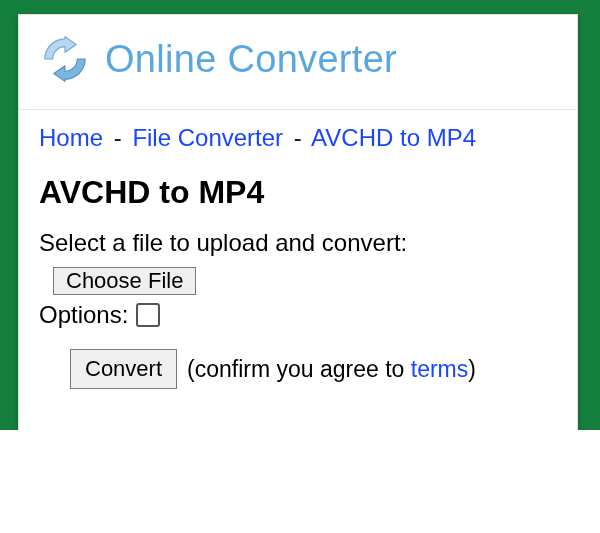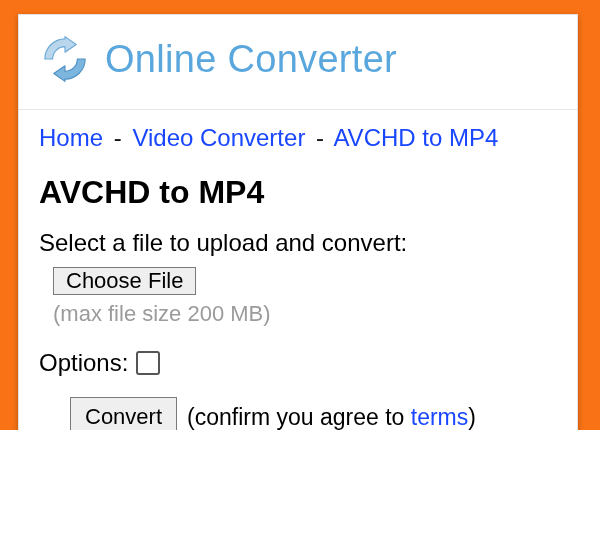--- a/index.html
+++ b/index.html
@@ -5,21 +5,21 @@
   html, body {
     margin: 0;
     padding: 0;
     background: #ffffff;
     font-family: Arial, Helvetica, sans-serif;
   }
   .stage {
     width: 600px;
     height: 430px;
     position: relative;
-    background: #f97316;
+    background: #15803d;
   }
   .card {
     position: absolute;
     left: 18px;
     top: 14px;
     width: 560px;
     height: 500px;
     background: #ffffff;
     border: 1px solid #e2e2e2;
     box-shadow: 0 2px 6px rgba(0,0,0,0.28);
@@ -142,35 +142,34 @@
           <path d="M50 14 A36 36 0 0 0 14 50 L28 50 A22 22 0 0 1 50 28 L50 38 L70 24 L50 10 Z" fill="#b9d6ec" stroke="#6aa9d6" stroke-width="2" stroke-linejoin="round"></path>
           <path d="M50 86 A36 36 0 0 0 86 50 L72 50 A22 22 0 0 1 50 72 L50 62 L30 76 L50 90 Z" fill="#7cb6df" stroke="#4e90c4" stroke-width="2" stroke-linejoin="round"></path>
         </svg>
       </span>
       <span class="site-name">Online Converter</span>
     </div>
 
     <div class="breadcrumb">
       <a>Home</a>
       <span class="sep">-</span>
-      <a>Video Converter</a>
+      <a>File Converter</a>
       <span class="sep">-</span>
       <a>AVCHD to MP4</a>
     </div>
 
     <div class="page-title">AVCHD to MP4</div>
 
     <div class="body">
       <div class="prompt">Select a file to upload and convert:</div>
 
       <div class="file-row">
         <button class="choose-btn" type="button">Choose File</button>
       </div>
 
-      <div class="limit">(max file size 200 MB)</div>
 
       <div class="options-row">
         <span>Options:</span>
         <span class="options-check" role="checkbox" aria-checked="false"></span>
       </div>
 
       <div class="convert-row">
         <button class="convert-btn" type="button">Convert</button>
         <span class="agree-text">
           <span>(confirm you agree to </span><a class="terms-link">terms</a><span>)</span>

